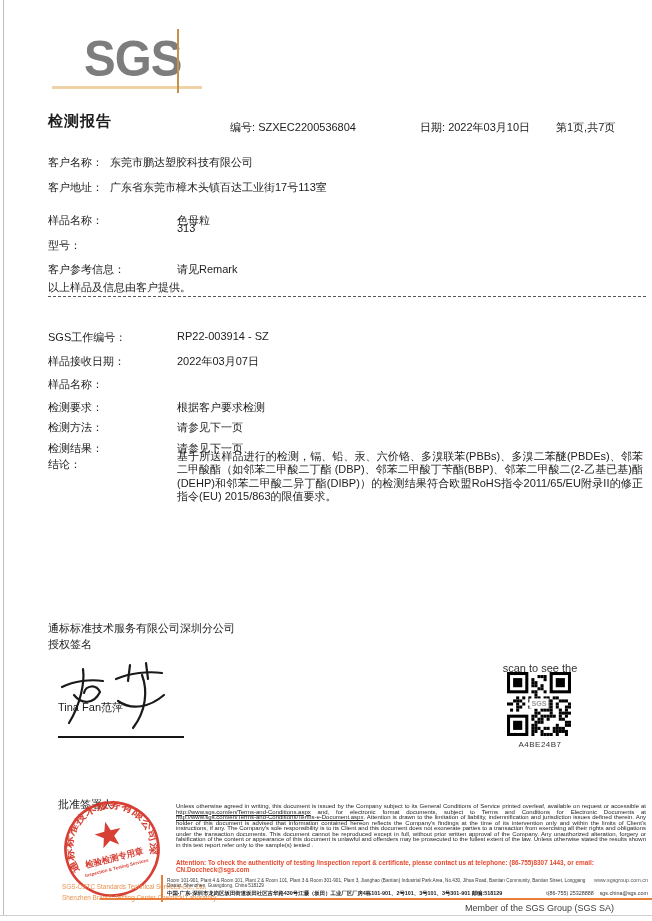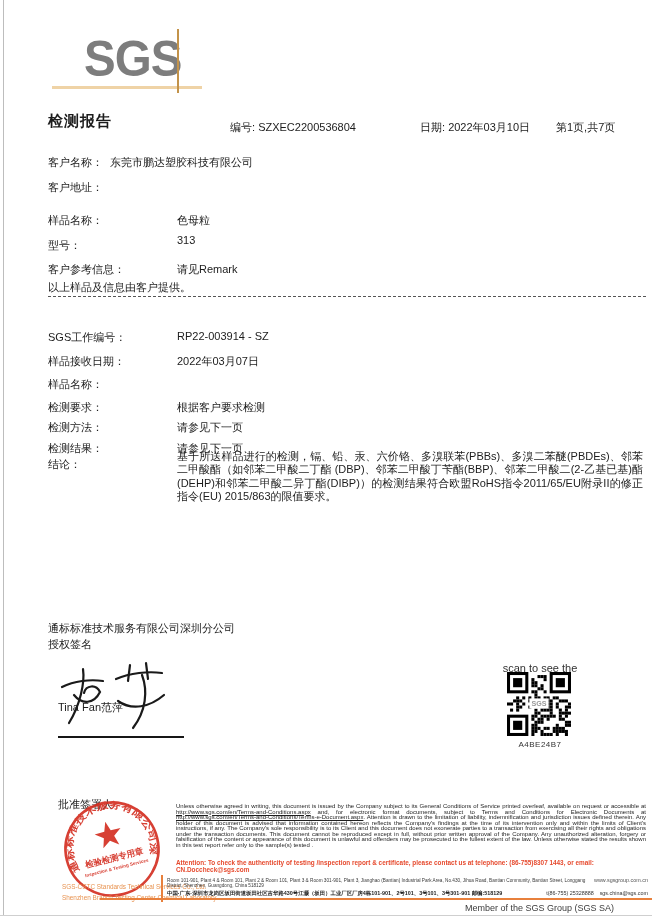--- a/index.html
+++ b/index.html
@@ -75,25 +75,26 @@
   <div class="abs logo-vline"></div>
 
   <div class="abs title">检测报告</div>
   <div class="abs meta m-no"><span>编号: </span><span>SZXEC2200536804</span></div>
   <div class="abs meta m-date"><span>日期: </span><span>2022年03月10日</span></div>
   <div class="abs meta m-page">第1页,共7页</div>
 
   <div class="abs lbl l48" style="top:155px">客户名称：</div>
   <div class="abs val v110" style="top:155px">东莞市鹏达塑胶科技有限公司</div>
   <div class="abs lbl l48" style="top:180px">客户地址：</div>
+  <div class="abs val v110" style="top:180px">广东省东莞市樟木头镇百达工业街17号113室</div>
 
   <div class="abs lbl l48" style="top:213px">样品名称：</div>
   <div class="abs val v177" style="top:213px">色母粒</div>
   <div class="abs lbl l48" style="top:238px">型号：</div>
-  <div class="abs val v177" style="top:234px">313</div>
+  <div class="abs val v177" style="top:222px">313</div>
   <div class="abs lbl l48" style="top:262px">客户参考信息：</div>
   <div class="abs val v177" style="top:262px">请见Remark</div>
   <div class="abs lbl l48" style="top:280px">以上样品及信息由客户提供。</div>
 
   <div class="abs dashed"></div>
 
   <div class="abs lbl l48" style="top:330px">SGS工作编号：</div>
   <div class="abs val v177" style="top:330px">RP22-003914 - SZ</div>
   <div class="abs lbl l48" style="top:354px">样品接收日期：</div>
   <div class="abs val v177" style="top:354px">2022年03月07日</div>

